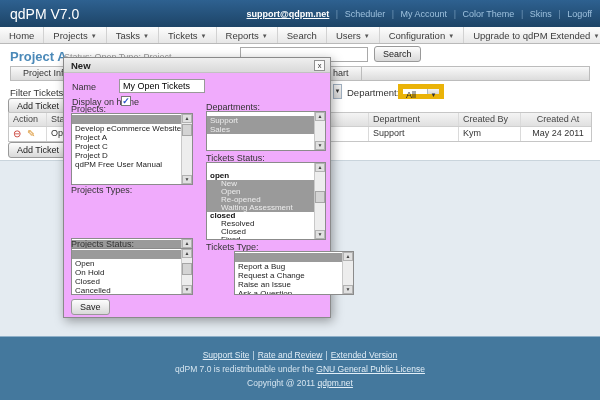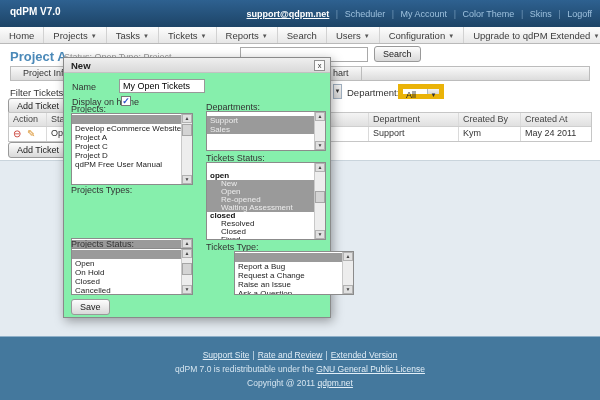--- a/index.html
+++ b/index.html
@@ -2,21 +2,21 @@
 <html><head>
 <meta charset="utf-8">
 <style>
   * { margin:0; padding:0; box-sizing:border-box; }
   body { font-family:"Liberation Sans", sans-serif; background:#e4ebf1; }
   .screen { position:relative; width:600px; height:400px; overflow:hidden; background:#e4ebf1; }
 
   
   .topbar { position:absolute; left:0; top:0; width:600px; height:27px;
             background:linear-gradient(#2e6190,#1d4467); }
-  .brand { position:absolute; left:10px; top:6px; color:#fff; font-size:10px; font-weight:bold; }
+  .brand { position:absolute; left:10px; top:6px; color:#fff; font-size:14px; font-weight:normal; }
   .toplinks { position:absolute; right:8px; top:9px; font-size:9px; color:#9dc0dd; white-space:nowrap; }
   .toplinks .email { color:#fff; font-weight:bold;text-decoration:underline; }
   .toplinks .sep { color:#6f94b5; margin:0 4px; }
   .toplinks a { color:#9dc0dd; text-decoration:none; cursor:pointer; }
 
   
   .menubar { position:absolute; left:0; top:27px; width:600px; height:17px;
              background:linear-gradient(#fdfdfd,#e7e7e7); border-bottom:1px solid #b9b9b9;
              display:flex; align-items:stretch; }
   .menu-item { font-size:9.5px; color:#3c3c3c; padding:3px 9px 0 9px; border-right:1px solid #d2d2d2;
@@ -55,28 +55,28 @@
   .add-ticket-1 { position:absolute; left:8px; top:54px; }
   .add-ticket-2 { position:absolute; left:8px; top:98px; }
 
   
   .tickets-table { position:absolute; left:8px; top:68px; width:584px; border:1px solid #c6c6c6;
                    font-size:9px; color:#333; }
   .t-row { display:flex; height:14px; line-height:13px; }
   .t-row.head { background:linear-gradient(#f4f4f4,#e0e0e0); color:#444; border-bottom:1px solid #cfcfcf; }
   .t-row.body { background:#fff; }
   .tc { padding-left:4px; border-right:1px solid #dadada; white-space:nowrap; overflow:hidden; }
-  .tc:last-child { border-right:none; }
+  .tc:last-child { border-right:none;text-align:center; }
   .c-action { width:38px; } .c-status { width:60px; } .c-mid { flex:1; }
   .c-dept { width:90px; } .c-by { width:62px; } .c-at { width:70px; }
   .icon-del { color:#c8352b; font-size:10px; cursor:pointer; }
   .icon-edit { color:#d9912b; font-size:10px; margin-left:3px; cursor:pointer; }
 
   
-  .modal { position:absolute; left:63px; top:57px; width:268px; height:261px; background:#86efac;
+  .modal { position:absolute; left:63px; top:57px; width:268px; height:261px; background:#f0abfc;
            border:1px solid #8a8a8a; box-shadow:2px 3px 10px rgba(0,0,0,0.35); }
   .modal-titlebar { position:absolute; left:0; top:0; right:0; height:15px;
                     background:linear-gradient(#efefef,#d9d9d9); border-bottom:1px solid #c2c2c2; }
   .modal-title { position:absolute; left:7px; top:2px; font-size:9.5px; font-weight:bold; color:#222; }
   .modal-close { position:absolute; right:5px; top:2px; width:11px; height:11px; background:#fafafa;
                  border:1px solid #909090; font-size:7.5px; line-height:9px; text-align:center;
                  color:#333; cursor:pointer; }
   .m-label { position:absolute; font-size:9px; color:#333; white-space:nowrap; }
   .name-label { left:8px; top:24px; }
   .name-input { position:absolute; left:55px; top:21px; width:86px; height:14px; border:1px solid #999;

